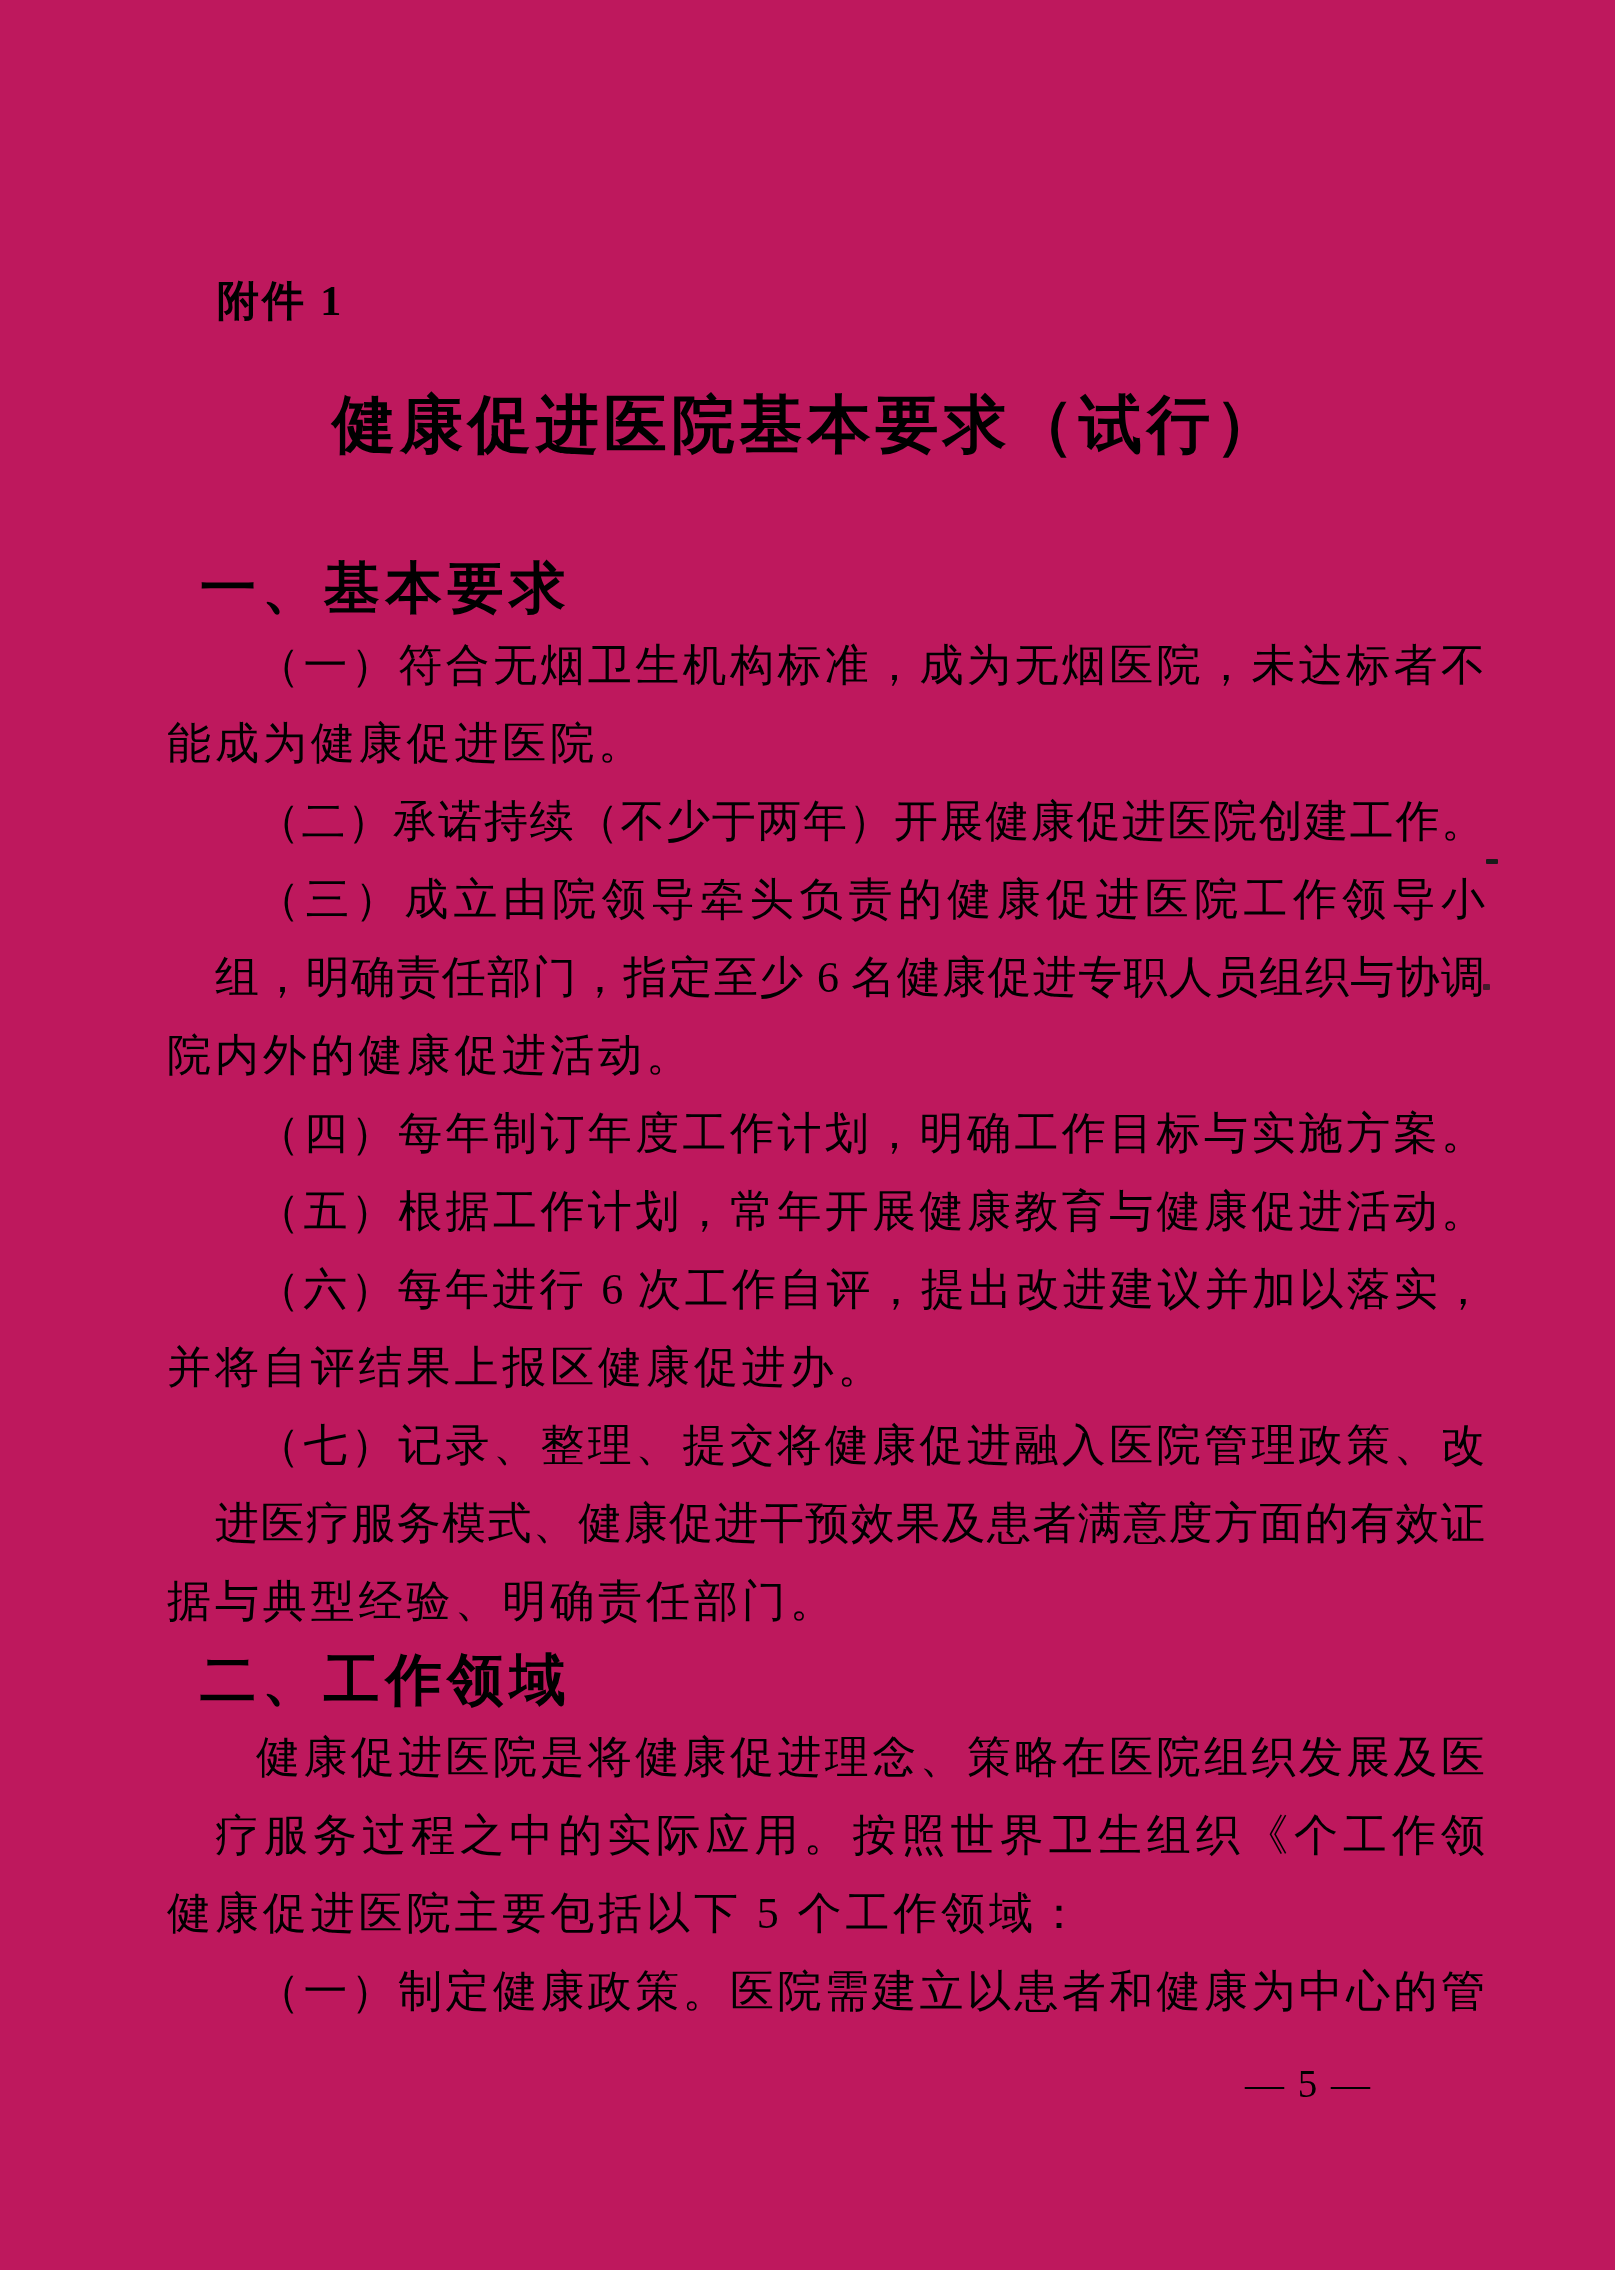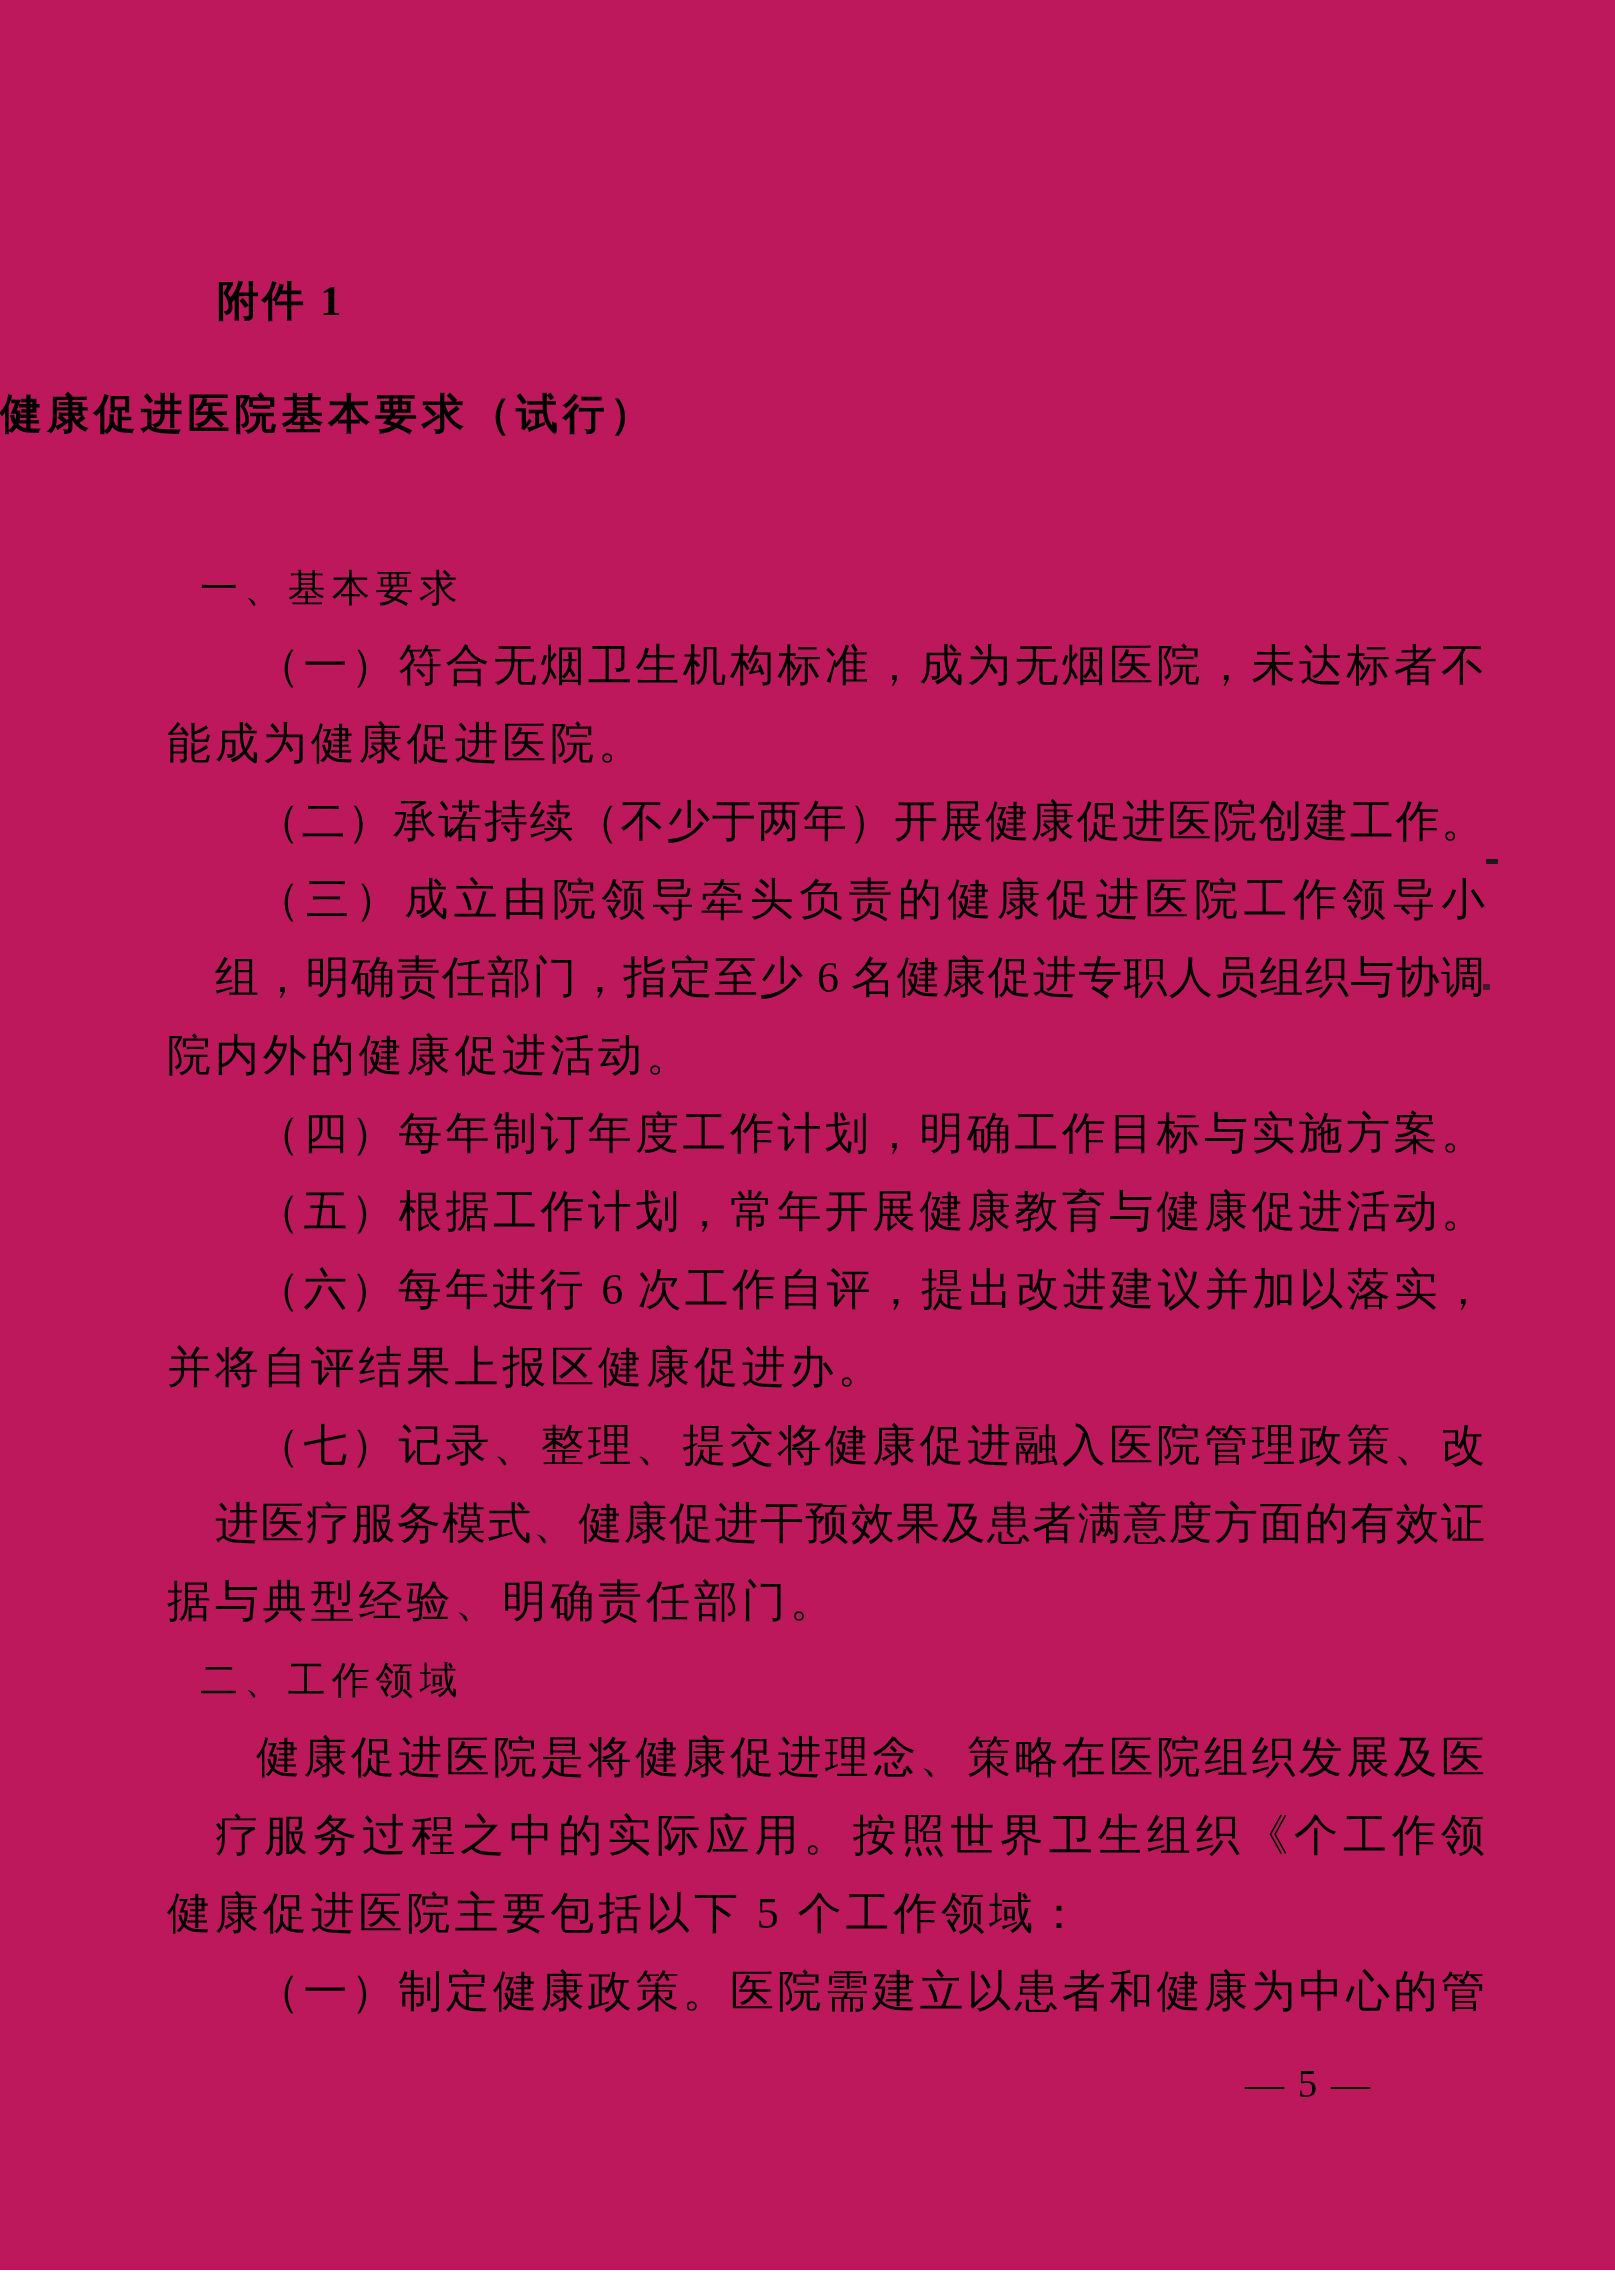--- a/index.html
+++ b/index.html
@@ -24,22 +24,22 @@
     line-height: 1;
     font-weight: 600;
     letter-spacing: 2.9px;
   }
   .doc-title {
     position: absolute;
     left: 0;
     right: 0;
     top: 391px;
     margin: 0;
-    text-align: left;
-    font-size: 42px;
+    text-align: center;
+    font-size: 63px;
     line-height: 1.1;
     font-weight: bold;
     letter-spacing: 4.9px;
     font-family: "Liberation Serif", "DejaVu Serif", serif;
   }
   .body-block {
     position: absolute;
     left: 167px;
     top: 549px;
     width: 1318px;
@@ -56,22 +56,22 @@
     text-align-last: justify;
     letter-spacing: normal;
     margin-left: 48px;
   }
   .line.indent {
     padding-left: 41px;
   }
   .line.heading {
     padding-left: 33px;
     font-family: "Liberation Sans", "DejaVu Sans", sans-serif;
-    font-weight: normal;
-    font-size: 38px;
+    font-weight: bold;
+    font-size: 56px;
     letter-spacing: 5.9px;
   }
   .page-number {
     position: absolute;
     left: 1245px;
     top: 2061px;
     font-size: 39px;
     letter-spacing: 2px;
     white-space: nowrap;
   }

